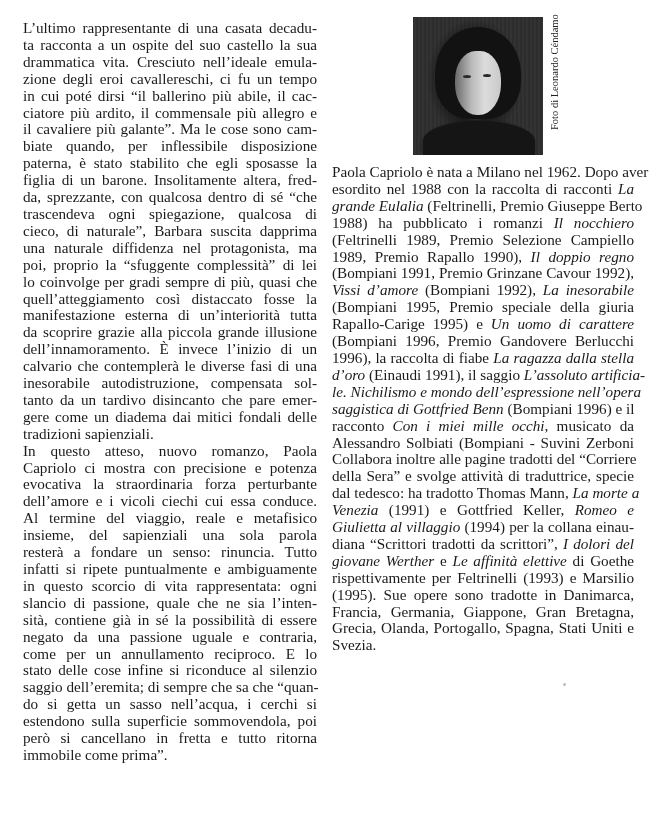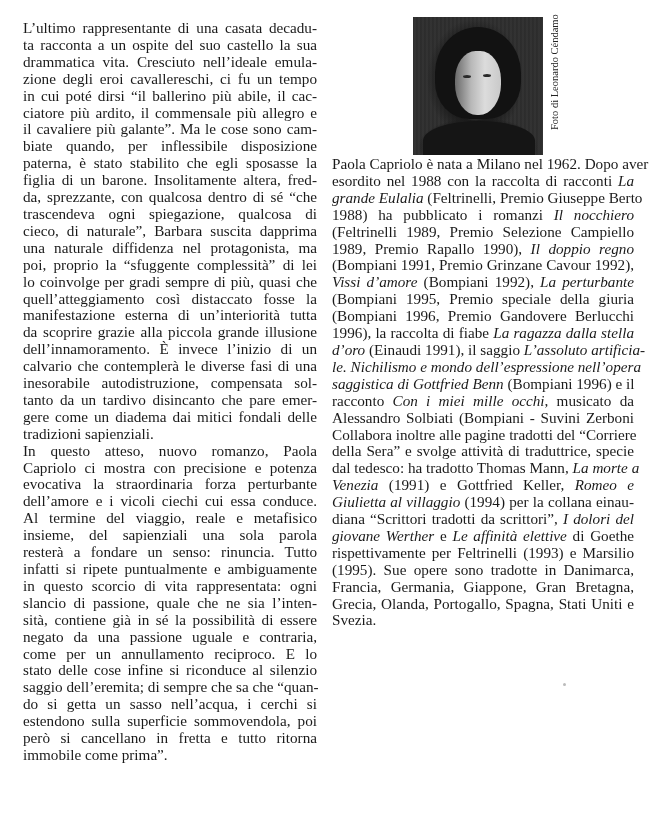--- a/index.html
+++ b/index.html
@@ -5,21 +5,21 @@
   html, body { margin: 0; padding: 0; }
   body {
     width: 650px; height: 815px; background: #ffffff; position: relative; overflow: hidden;
     font-family: "Liberation Serif", "DejaVu Serif", serif; color: #1a1a1a;
   }
   .col {
     position: absolute; font-size: 15.2px; line-height: 16.9px;
     text-align: justify; hyphens: manual;
   }
   .left { left: 23px; top: 20px; width: 294px; }
-  .right { left: 332px; top: 156px; width: 302px; }
+  .right { left: 332px; top: 164px; width: 302px; }
   .col p { margin: 0; }
   .line { display: block; text-align: justify; text-align-last: justify; white-space: nowrap; }
   .line.last { text-align-last: left; }
   .photo {
     position: absolute; left: 413px; top: 17px; width: 130px; height: 138px;
     background:
       radial-gradient(ellipse 26px 34px at 62px 70px, #d9d9d9 0%, #bdbdbd 45%, rgba(60,60,60,0.0) 100%),
       radial-gradient(ellipse 48px 60px at 62px 62px, #141414 0%, #1b1b1b 70%, rgba(40,40,40,0) 100%),
       radial-gradient(ellipse 60px 30px at 65px 130px, #0e0e0e 0%, #1a1a1a 80%, rgba(30,30,30,0) 100%),
       repeating-linear-gradient(90deg, #2b2b2b 0px, #353535 2px, #2a2a2a 4px);
@@ -121,22 +121,23 @@
 
 <div class="col right">
   <p>
       <span class="line"><span>Paola Capriolo è nata a Milano nel 1962. Dopo aver</span></span>
       <span class="line"><span>esordito nel 1988 con la raccolta di racconti </span><i>La</i></span>
       <span class="line"><i>grande Eulalia</i><span> (Feltrinelli, Premio Giuseppe Berto</span></span>
       <span class="line"><span>1988) ha pubblicato i romanzi </span><i>Il nocchiero</i></span>
       <span class="line"><span>(Feltrinelli 1989, Premio Selezione Campiello</span></span>
       <span class="line"><span>1989, Premio Rapallo 1990), </span><i>Il doppio regno</i></span>
       <span class="line"><span>(Bompiani 1991, Premio Grinzane Cavour 1992),</span></span>
-      <span class="line"><i>Vissi d’amore</i><span> (Bompiani 1992), </span><i>La perturbante</i></span>
+      <span class="line"><i>Vissi d’amore</i><span> (Bompiani 1992), </span><i>La inesorabile</i></span>
       <span class="line"><span>(Bompiani 1995, Premio speciale della giuria</span></span>
+      <span class="line"><span>Rapallo-Carige 1995) e </span><i>Un uomo di carattere</i></span>
       <span class="line"><span>(Bompiani 1996, Premio Gandovere Berlucchi</span></span>
       <span class="line"><span>1996), la raccolta di fiabe </span><i>La ragazza dalla stella</i></span>
       <span class="line"><i>d’oro</i><span> (Einaudi 1991), il saggio </span><i>L’assoluto artificia-</i></span>
       <span class="line"><i>le. Nichilismo e mondo dell’espressione nell’opera</i></span>
       <span class="line"><i>saggistica di Gottfried Benn</i><span> (Bompiani 1996) e il</span></span>
       <span class="line"><span>racconto </span><i>Con i miei mille occhi</i><span>, musicato da</span></span>
       <span class="line"><span>Alessandro Solbiati (Bompiani - Suvini Zerboni</span></span>
     </p>
   <p>
       <span class="line"><span>Collabora inoltre alle pagine tradotti del “Corriere</span></span>

